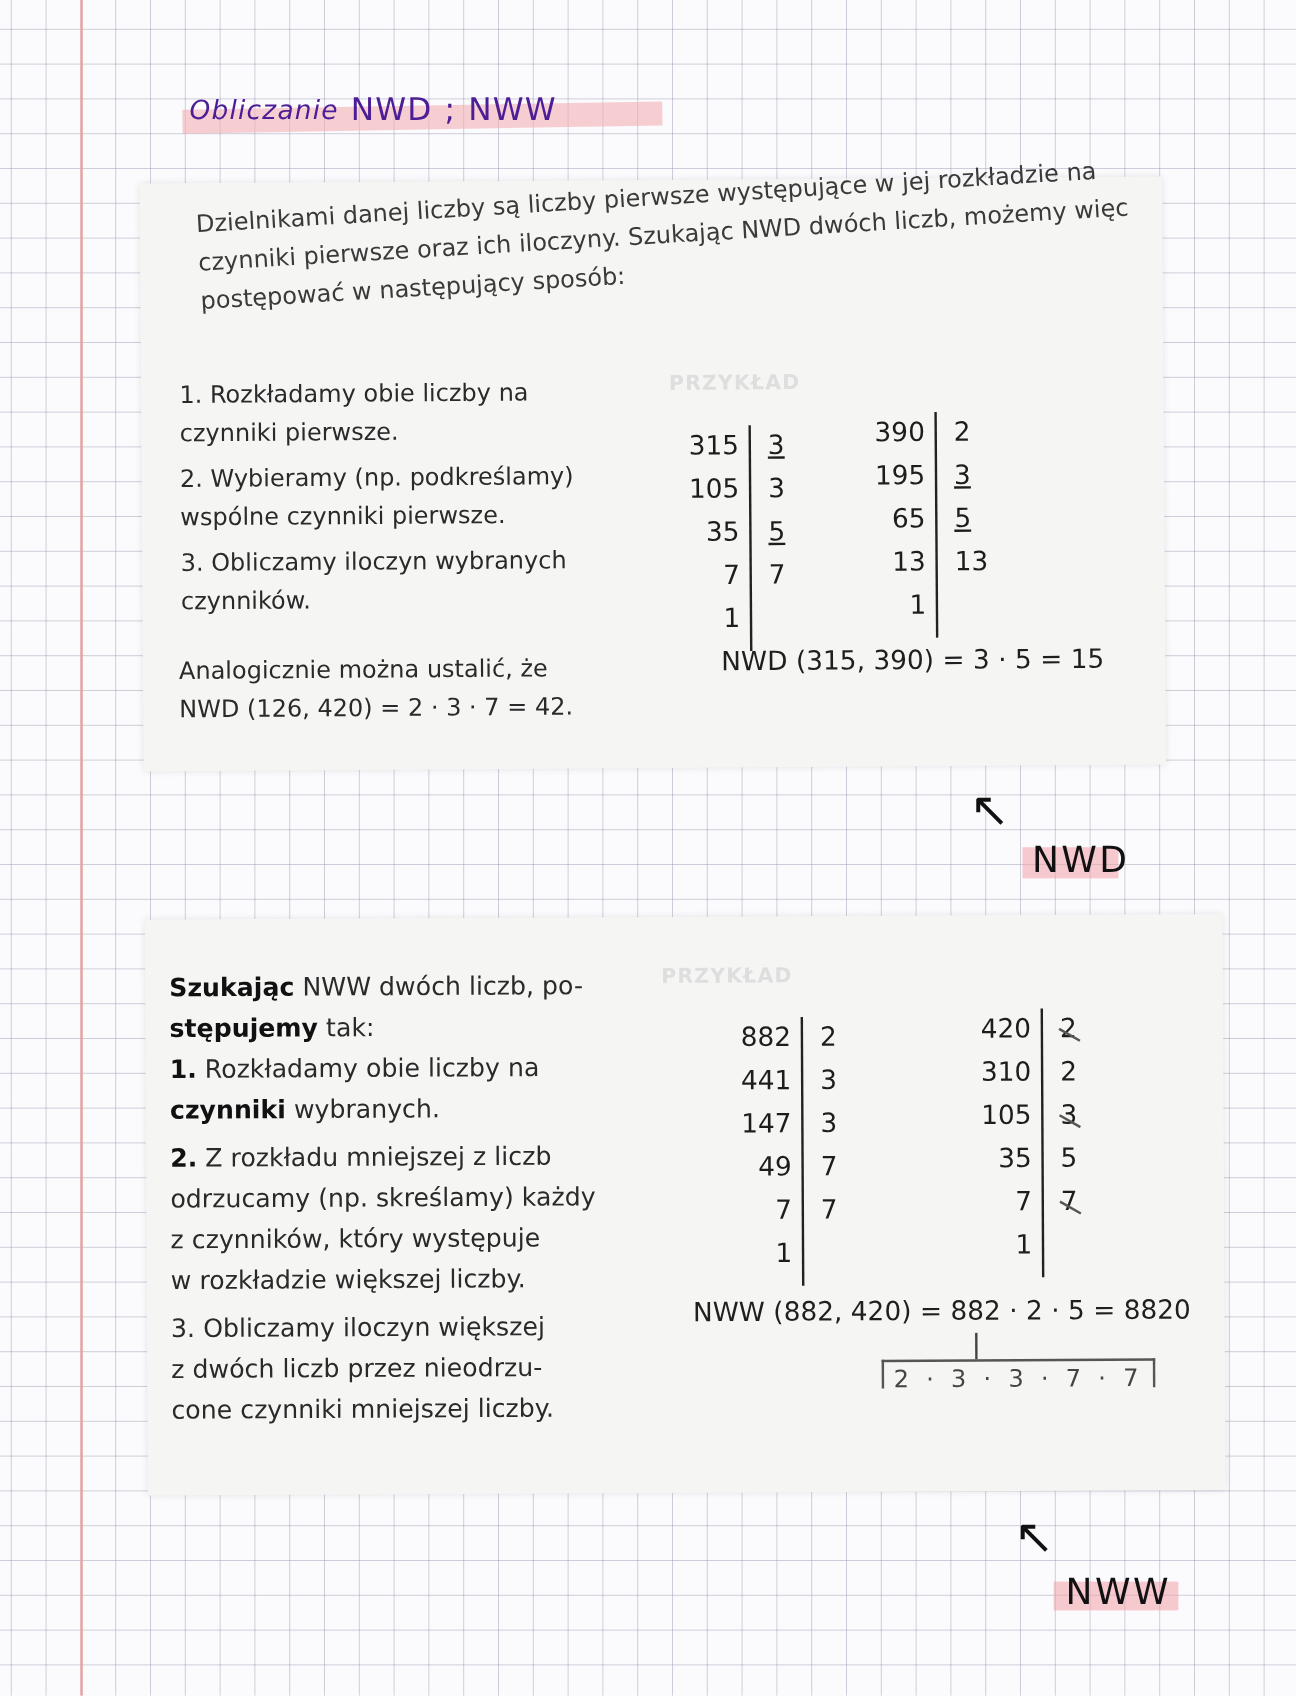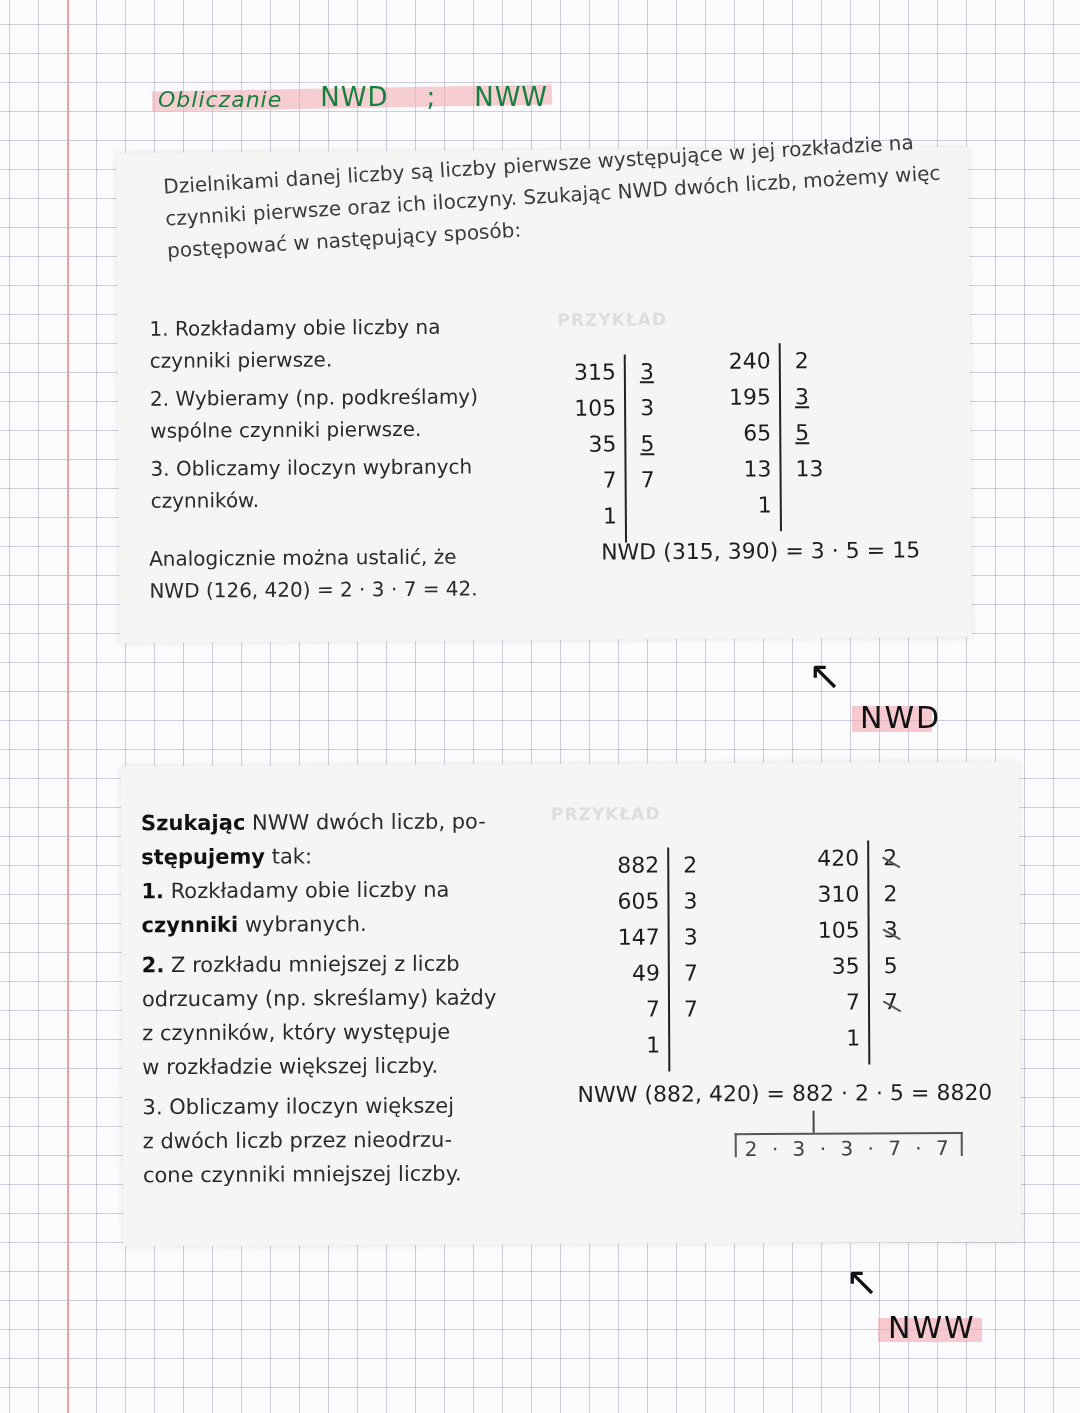--- a/index.html
+++ b/index.html
@@ -13,22 +13,22 @@
     background-position: 9px 24px;
     font-family: "DejaVu Sans", sans-serif;
     color: #1d1d1d;
   }
   .margin-line {
     position: absolute; left: 67px; top: 0; width: 2px; height: 1413px;
     background: #e9a2a2;
   }
   .title {
     position: absolute; left: 158px; top: 72px; height: 40px;
-    font-family: "DejaVu Sans", sans-serif; font-size: 26px; color: #15803d;
-    display: flex; align-items: flex-end; gap: 38px; letter-spacing: 1px;
+    font-family: "DejaVu Sans", sans-serif; font-size: 26px; color: #4c1d95;
+    display: flex; align-items: center; gap: 10px; letter-spacing: 1px;
   }
   .title .hl {
     position: absolute; left: -6px; top: 16px; width: 400px; height: 20px;
     background: rgba(242,170,175,0.55); transform: rotate(-1deg); z-index: -1;
   }
   .title .small { font-size: 22px; font-style: italic; }
   .card {
     position: absolute; background: #f5f5f4;
     box-shadow: 0 0 6px rgba(0,0,0,0.10);
   }
@@ -107,21 +107,21 @@
       </div>
     <div class="row">
         <span class="n">1</span>
         <span class="f"></span>
       </div>
   </div>
 
   <div class="fact" style="left:595px;top:195px;">
     <div class="bar" style="left:66px;"></div>
     <div class="row">
-        <span class="n">240</span>
+        <span class="n">390</span>
         <span class="f">2</span>
       </div>
     <div class="row">
         <span class="n">195</span>
         <span class="f u">3</span>
       </div>
     <div class="row">
         <span class="n">65</span>
         <span class="f u">5</span>
       </div>
@@ -162,21 +162,21 @@
   </div>
   <div class="ghost" style="left:430px;top:40px;">PRZYKŁAD</div>
 
   <div class="fact" style="left:480px;top:84px;">
     <div class="bar" style="left:66px;"></div>
     <div class="row">
         <span class="n">882</span>
         <span class="f">2</span>
       </div>
     <div class="row">
-        <span class="n">605</span>
+        <span class="n">441</span>
         <span class="f">3</span>
       </div>
     <div class="row">
         <span class="n">147</span>
         <span class="f">3</span>
       </div>
     <div class="row">
         <span class="n">49</span>
         <span class="f">7</span>
       </div>

